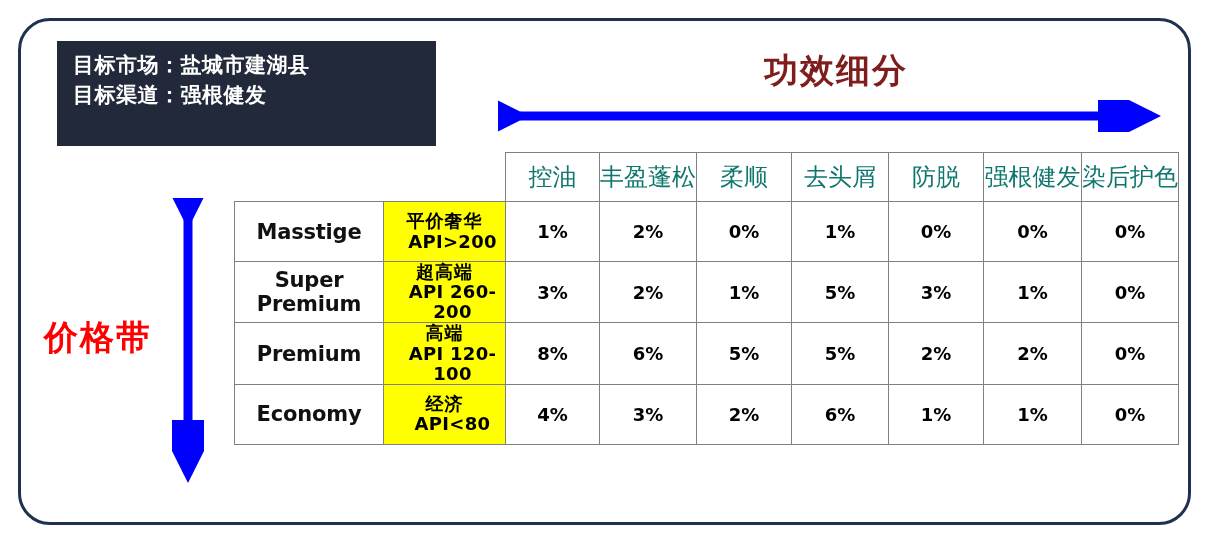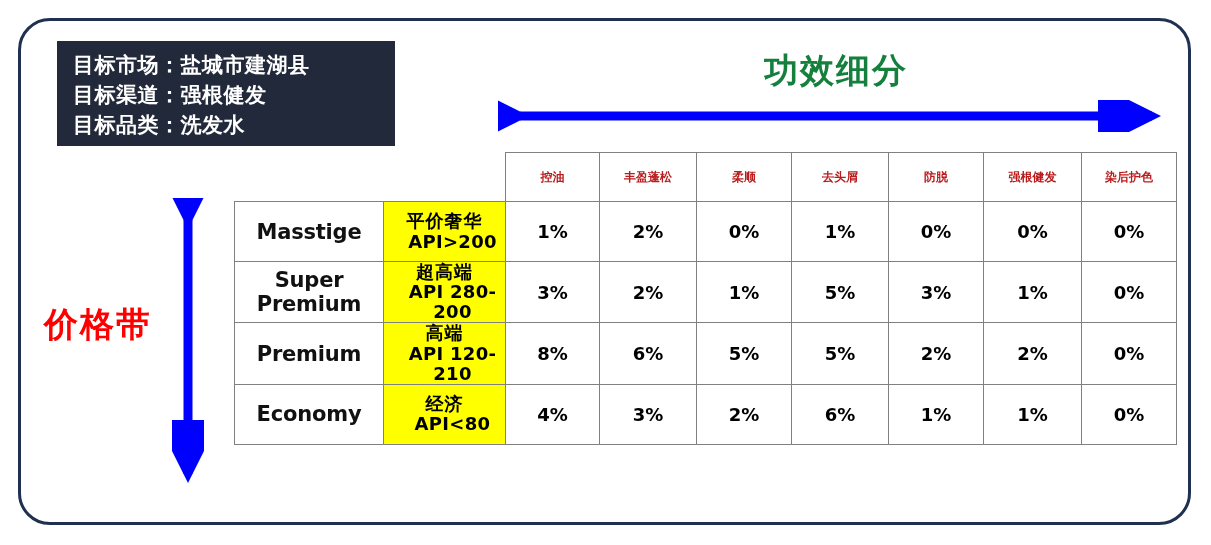--- a/index.html
+++ b/index.html
@@ -27,21 +27,21 @@
     border: 3px solid #1F3050;
     border-radius: 32px;
     background: #ffffff;
   }
 
   
   #info-box {
     position: absolute;
     left: 57px;
     top: 41px;
-    width: 338px;
+    width: 379px;
     height: 105px;
     background: #22293A;
     box-sizing: border-box;
     padding: 9px 16px 0 16px;
   }
   .info-line {
     color: #ffffff;
     font-size: 21px;
     font-weight: bold;
     line-height: 30px;
@@ -50,30 +50,30 @@
     font-family: "DejaVu Sans", "Liberation Sans", sans-serif;
   }
 
   
   #efficacy-title {
     position: absolute;
     left: 500px;
     top: 48px;
     width: 672px;
     text-align: center;
-    color: #15803d;
+    color: #7f1d1d;
     font-size: 34px;
     font-weight: bold;
     letter-spacing: 2px;
     font-family: Liberation Serif, serif;
   }
   #price-band-title {
     position: absolute;
     left: 28px;
-    top: 302px;
+    top: 315px;
     width: 140px;
     text-align: center;
     color: #FF0000;
     font-size: 34px;
     font-weight: bold;
     letter-spacing: 2px;
     font-family: "DejaVu Serif", "Liberation Serif", serif;
   }
 
   
@@ -118,23 +118,23 @@
   .hdr-row td { height: 48px; }
   .data-row td { height: 59px; }
 
   
   .corner {
     border: none !important;
     background: transparent !important;
   }
 
   .eff-head {
-    font-size: 12px;
-    font-weight: bold;
-    color: #b91c1c;
+    font-size: 24px;
+    font-weight: normal;
+    color: #0f766e;
     font-family: "DejaVu Serif", "Liberation Serif", serif;
     white-space: nowrap;
   }
 
   .tier-name {
     font-size: 21px;
     font-weight: bold;
     color: #111111;
     font-family: "DejaVu Sans", "Liberation Sans", sans-serif;
     letter-spacing: -0.2px;
@@ -172,21 +172,20 @@
   }
 </style>
 </head>
 <body>
 
 <div id="frame"></div>
 
 <div id="info-box">
   <div class="info-line">目标市场：盐城市建湖县</div>
   <div class="info-line">目标渠道：强根健发</div>
-  <div class="info-line">目标品类：洗发水</div>
 </div>
 
 <div id="efficacy-title">功效细分</div>
 <div id="price-band-title">价格带</div>
 
 <svg id="h-arrow" viewBox="0 0 676 32">
   <defs>
     <marker id="arrR" markerWidth="7" markerHeight="7" refX="6" refY="3.5" orient="auto">
       <path d="M0,0 L7,3.5 L0,7 Z" fill="#0000FF"></path>
     </marker>
@@ -244,35 +243,35 @@
         <td class="pct">0%</td>
         <td class="pct">1%</td>
         <td class="pct">0%</td>
         <td class="pct">0%</td>
         <td class="pct">0%</td>
       </tr>
       <tr class="data-row">
         <td class="tier-name">Super Premium</td>
         <td class="api-cell">
           <span class="api-cn">超高端</span>
-          <span class="api-code">API 280-200</span>
+          <span class="api-code">API 260-200</span>
         </td>
         <td class="pct">3%</td>
         <td class="pct">2%</td>
         <td class="pct">1%</td>
         <td class="pct">5%</td>
         <td class="pct">3%</td>
         <td class="pct">1%</td>
         <td class="pct">0%</td>
       </tr>
       <tr class="data-row">
         <td class="tier-name">Premium</td>
         <td class="api-cell">
           <span class="api-cn">高端</span>
-          <span class="api-code">API 120-210</span>
+          <span class="api-code">API 120-100</span>
         </td>
         <td class="pct">8%</td>
         <td class="pct">6%</td>
         <td class="pct">5%</td>
         <td class="pct">5%</td>
         <td class="pct">2%</td>
         <td class="pct">2%</td>
         <td class="pct">0%</td>
       </tr>
       <tr class="data-row">

